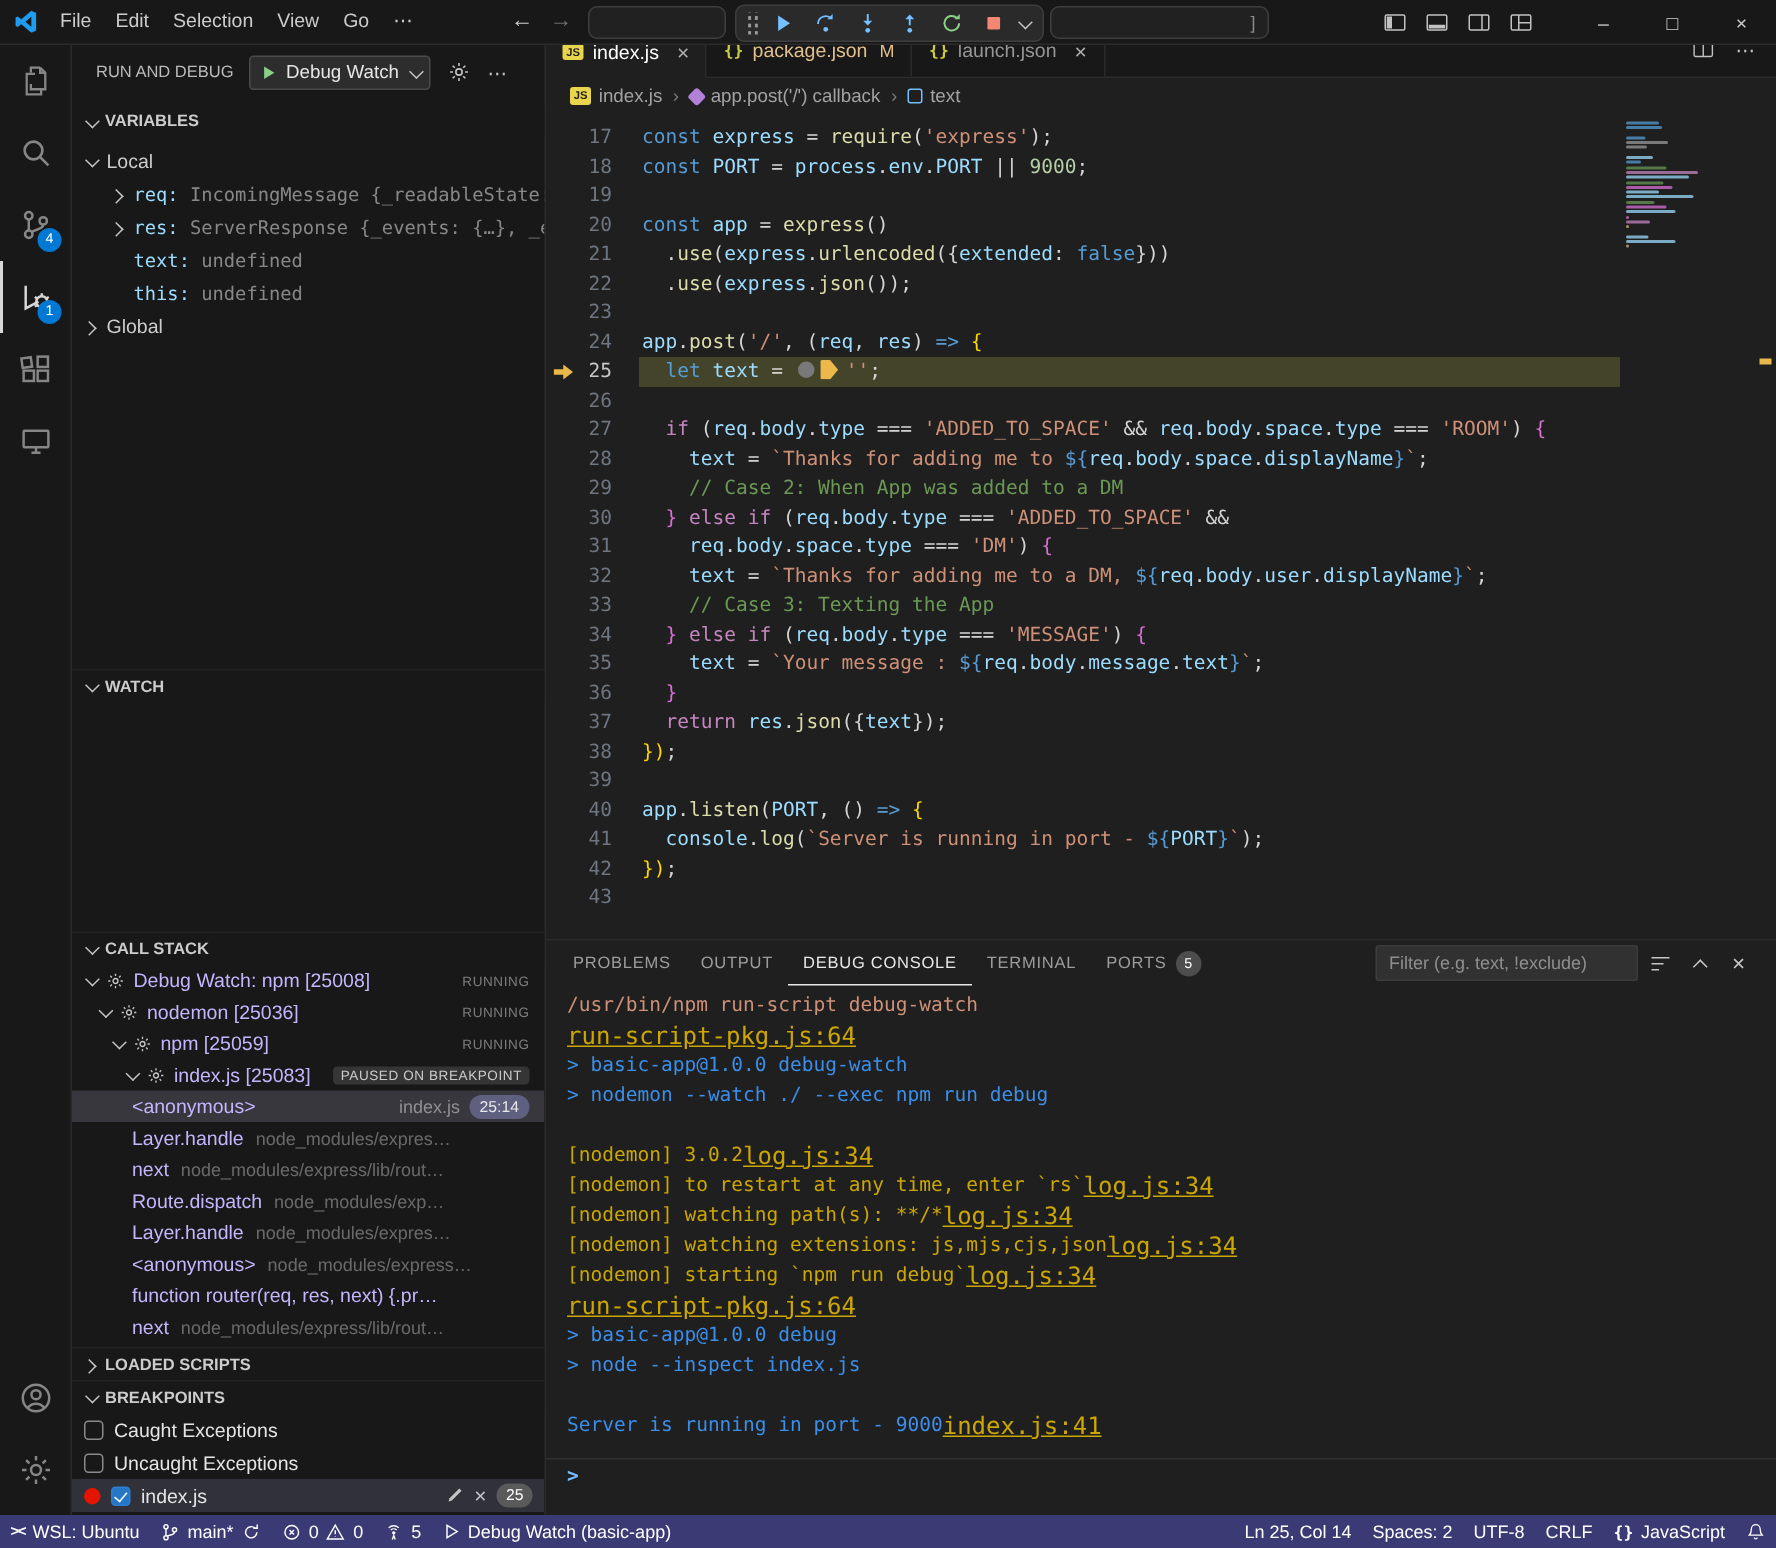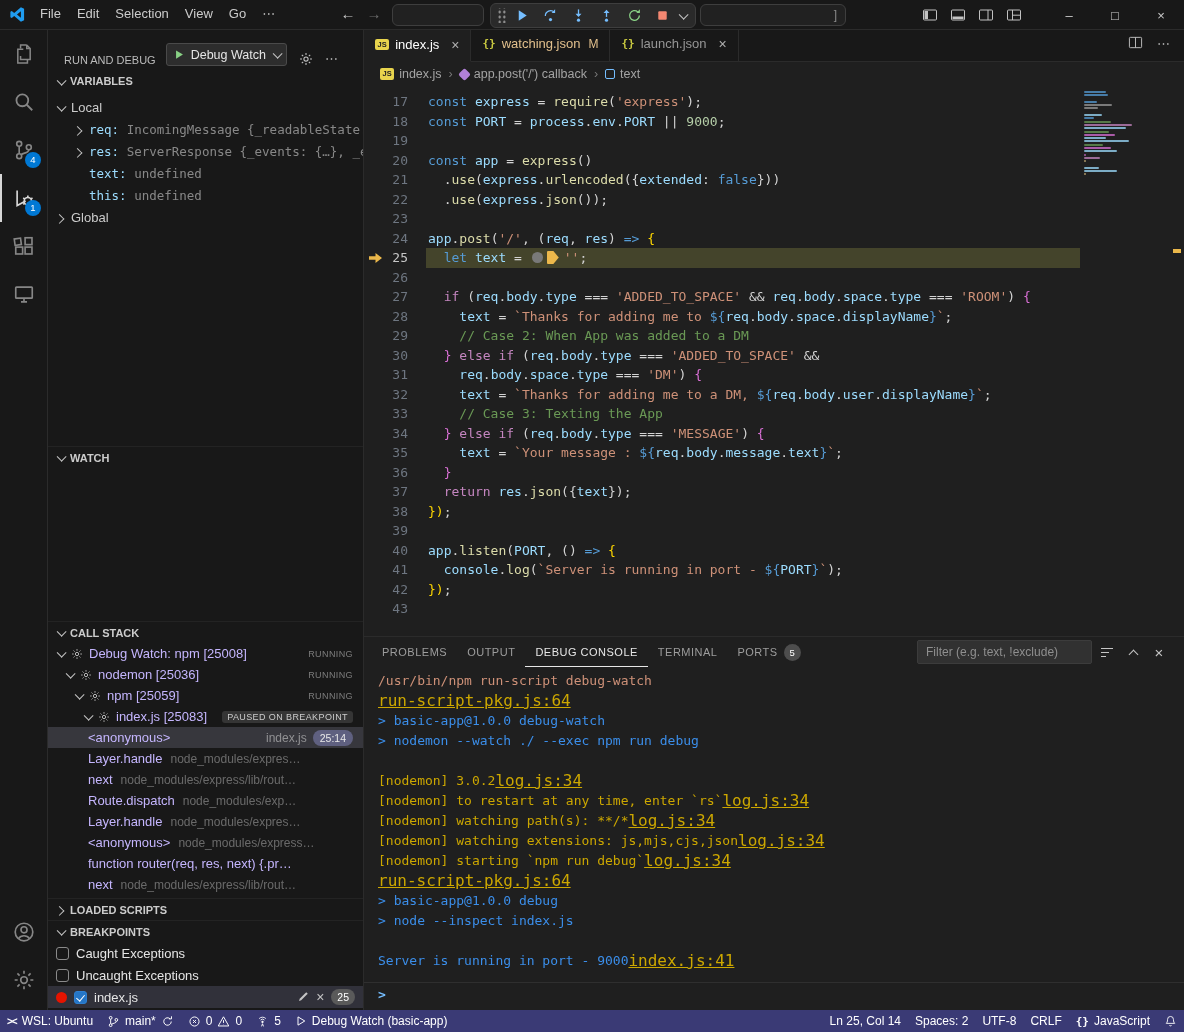--- a/index.html
+++ b/index.html
@@ -32,21 +32,21 @@
     border-right:1px solid #2b2b2b;display:flex;flex-direction:column;z-index:20}
   .ab-item{width:47px;height:48px;display:flex;align-items:center;justify-content:center;position:relative;color:#868686}
   .ab-item.active{color:#d7d7d7;box-shadow:inset 2px 0 0 #d7d7d7}
   .ab-badge{position:absolute;right:6px;bottom:6px;min-width:16px;height:16px;border-radius:9px;background:#0078d4;
     color:#fff;font-size:9.5px;line-height:16px;text-align:center;padding:0 3px}
   #ab-bottom{margin-top:auto;padding-bottom:6px}
 
   
   #sidebar{position:absolute;left:48px;top:30px;width:316px;height:980px;background:#181818;
     border-right:1px solid #2b2b2b;overflow:hidden;z-index:10}
-  #sb-header{position:absolute;top:0;left:0;right:0;height:36px;display:flex;align-items:flex-end;padding-left:16px}
+  #sb-header{position:absolute;top:0;left:0;right:0;height:36px;display:flex;align-items:center;padding-left:16px}
   #sb-title{font-size:11px;color:#bbbbbb;flex:none}
   #launch-select{margin-left:10px;height:23px;background:#2d2d2d;border:1px solid #4a4a4a;border-radius:3px;
     display:flex;align-items:center;padding:0 7px;gap:6px;color:#e6e6e6;font-size:12.5px}
   .sb-icon-btn{margin-left:12px;color:#c5c5c5;display:flex;align-items:center}
   .sb-section-header{position:absolute;left:0;right:0;height:22px;display:flex;align-items:center;gap:7px;
     padding-left:8px;font-size:11px;font-weight:bold;color:#cccccc;background:#181818;border-top:1px solid #232323}
   .chev{width:7px;height:7px;border-right:1.4px solid #c5c5c5;border-bottom:1.4px solid #c5c5c5;display:inline-block;flex:none}
   .chev.down{transform:rotate(45deg) translate(1px,-2px)}
   .chev.right{transform:rotate(-45deg) translate(-1px,1px)}
   .chev-sp{width:15px;flex:none;display:inline-block}
@@ -74,21 +74,21 @@
   .cb{width:13px;height:13px;border:1px solid #8a8a8a;border-radius:3px;flex:none;position:relative;background:transparent}
   .cb.checked{background:#2576c7;border-color:#2f7fd0}
   .cb.checked::after{content:"";position:absolute;left:3px;top:1px;width:4px;height:7px;
     border-right:1.6px solid #fff;border-bottom:1.6px solid #fff;transform:rotate(40deg)}
   .bp-label{color:#e5e5e5}
   .bp-act{color:#c5c5c5;display:flex;align-items:center}
   .bp-act.x{font-size:14px}
   .bp-badge{background:#5a5a5a;color:#fff;border-radius:9px;padding:0 6px;font-size:10.5px;line-height:16px;height:16px}
 
   
-  #main{position:absolute;left:364px;top:26px;width:820px;height:980px;background:#86efac}
+  #main{position:absolute;left:364px;top:16px;width:820px;height:980px;background:#86efac}
   #tabsbar{position:absolute;left:0;top:0;right:0;height:36px;background:#181818;display:flex;border-bottom:1px solid #2b2b2b}
   .tab{display:flex;align-items:center;gap:6px;padding:0 11px;border-right:1px solid #2b2b2b;font-size:13px;color:#969696;position:relative;background:#181818}
   .tab.active{background:#1f1f1f;color:#ffffff;border-top:2px solid #0078d4;border-bottom:1px solid #1f1f1f;margin-bottom:-1px}
   .tab-label.modified{color:#e2c08d}
   .tab-git{color:#e2c08d;font-size:12px;margin-left:2px}
   .tab-close{color:#b0b0b0;font-size:14px;margin-left:6px}
   .fi-js{background:#e8d44d;color:#222;font-size:7.5px;font-weight:bold;padding:2px 2.5px;border-radius:2px;line-height:1;flex:none}
   .fi-json{color:#cbcb41;font-family:"DejaVu Sans Mono",monospace;font-weight:bold;font-size:11px;line-height:1;flex:none}
   #tabbar-actions{margin-left:auto;display:flex;align-items:center;gap:14px;padding-right:14px;color:#c2c2c2}
   #breadcrumbs{position:absolute;left:0;top:36px;right:0;height:24px;display:flex;align-items:center;gap:7px;
@@ -523,21 +523,21 @@
   <main id="main">
     <div id="tabsbar">
       <div id="tabs" style="display:flex">
           <div class="tab active">
             <span class="fi-js">JS</span>
             <span class="tab-label">index.js</span>
             <span class="tab-close">×</span>
           </div>
           <div class="tab">
             <span class="fi-json">{}</span>
-            <span class="tab-label modified">watching.json</span>
+            <span class="tab-label modified">package.json</span>
             <span class="tab-git">M</span>
           </div>
           <div class="tab">
             <span class="fi-json">{}</span>
             <span class="tab-label">launch.json</span>
             <span class="tab-close">×</span>
           </div>
         </div>
       <div id="tabbar-actions">
         <span>

